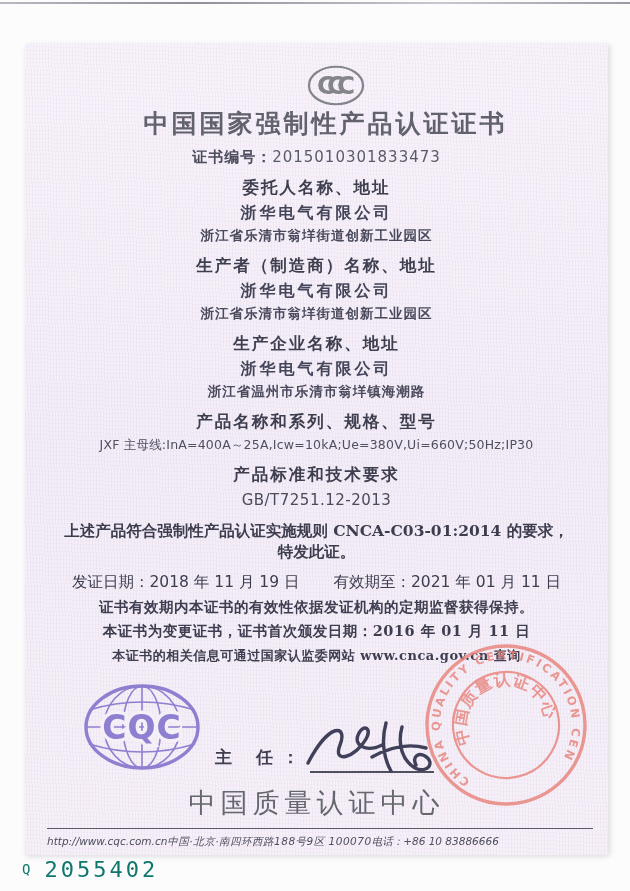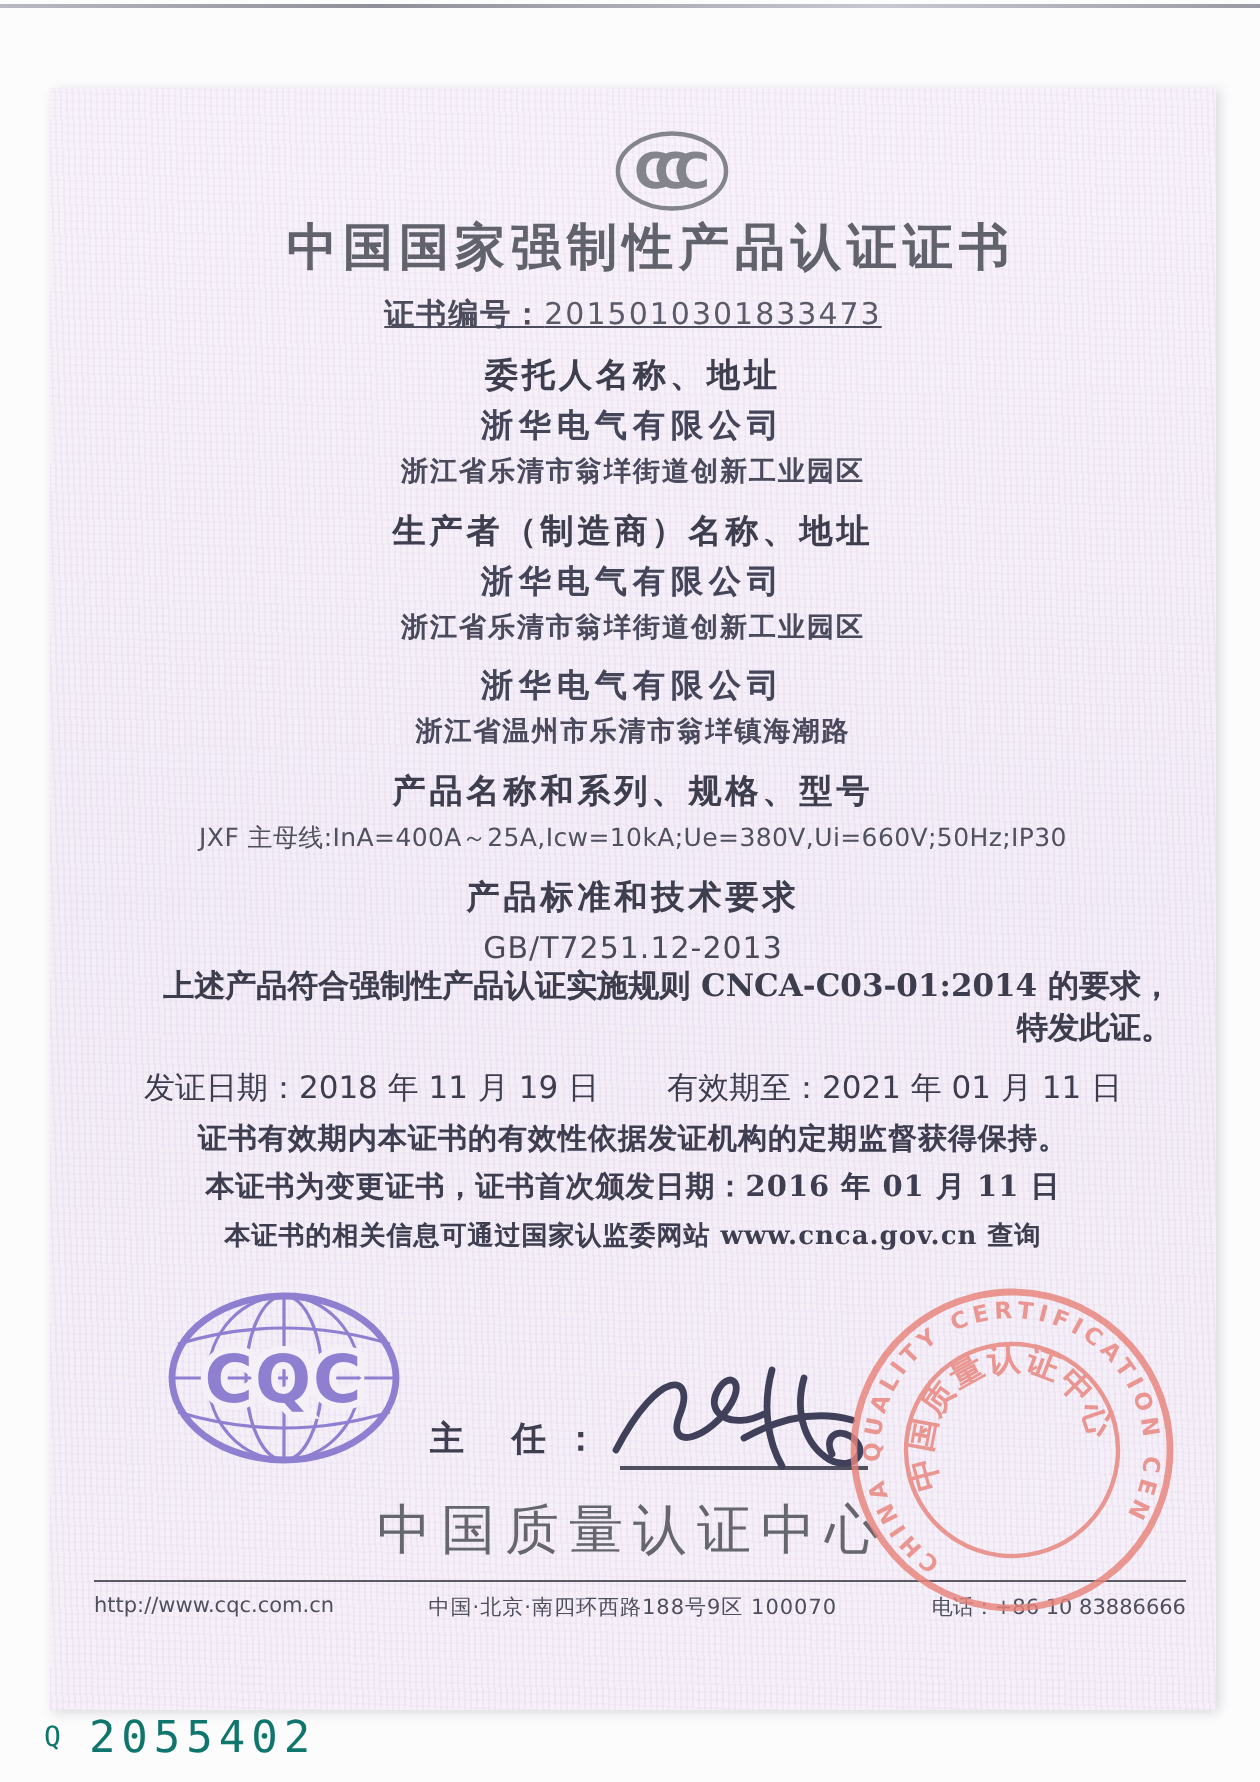--- a/index.html
+++ b/index.html
@@ -22,52 +22,52 @@
     padding:12px 22px 0 22px;
   }
   .center { text-align:center; }
   .kai { font-family:"DejaVu Serif","Liberation Serif",serif; }
   .hei { font-family:"DejaVu Sans","Liberation Sans",sans-serif; }
 
   .header-row { display:flex; align-items:center; margin:8px 0 0 38px; height:76px;flex-direction:column; }
   .title { flex:1; text-align:right; font-size:25px; font-weight:600;
     color:#62626d; letter-spacing:3px; margin-right:20px; }
 
-  .certno-row { margin-top:8px; font-size:15px; color:#4c4c5c;text-decoration:underline; }
+  .certno-row { margin-top:8px; font-size:15px; color:#4c4c5c; }
   .certno-label { font-weight:700; letter-spacing:1px; }
   .certno-value { color:#5a5a68; letter-spacing:1px; }
 
   .section { margin-top:10px; }
   .sec-heading { font-size:16.5px; font-weight:700; color:#3e3e4e; letter-spacing:2px; }
   .company { font-size:16px; font-weight:600; color:#45455a; letter-spacing:3px; margin-top:4px; }
   .address { font-size:13.5px; font-weight:600; color:#4a4a5c; letter-spacing:1px; margin-top:3px; }
   .product-name { font-size:16px; font-weight:600; color:#42425a; letter-spacing:2px; margin-top:4px; }
   .product-spec { font-size:12.5px; color:#50505e; margin-top:4px; letter-spacing:0.2px; }
   .gb-standard { font-size:15px; color:#4a4a58; margin-top:5px; letter-spacing:0.5px; }
 
-  .statement { font-size:15.5px; font-weight:600; color:#3d3d4e; line-height:1.35;text-align:right; }
+  .statement { margin-top:12px; font-size:15.5px; font-weight:600; color:#3d3d4e; line-height:1.35; }
   .dates-row { margin-top:9px; font-size:15.5px; font-weight:400; color:#3d3d4e; }
   .dates-row .gap { display:inline-block; width:34px; }
   .note { font-size:14.5px; font-weight:600; color:#3e3e50; margin-top:5px; letter-spacing:0.5px; }
   .note-small { font-size:13px; margin-top:6px; }
 
   .sig-row { position:relative; margin-top:14px; height:104px; }
   .cqc-logo { position:absolute; left:34px; top:2px; }
   .director-block { position:absolute; left:168px; top:38px; display:flex; align-items:flex-end; }
   .director-label { font-size:17px; font-weight:700; color:#3e3e50; letter-spacing:9px; padding-bottom:4px; }
   .sig-wrap { position:relative; width:124px; height:56px; border-bottom:2px solid #50505e; margin-left:2px; }
   .sig-wrap svg { position:absolute; left:-14px; bottom:-8px; }
 
   .stamp { position:absolute; left:396px; top:596px; opacity:0.82;
     transform:rotate(-14deg); }
 
   .org-name { margin-top:2px; font-size:27px; color:#66666f; letter-spacing:5px; font-weight:500; }
   .footer-rule { width:546px; margin:7px auto 0 auto; border-top:1.6px solid #5a5a66; }
-  .footer-row { width:546px; margin:6px auto 16px auto; display:flex; justify-content:space-between;
-    font-size:10.5px; color:#4e4e5c; }
+  .footer-row { width:546px; margin:6px auto 16px auto; display:flex; 
+    font-size:10.5px; color:#4e4e5c;font-style:italic; }
   .footer-addr { letter-spacing:0.5px; }
 
   .serial { position:absolute; left:22px; top:857px; color:#0f766e;
     font-family:"DejaVu Sans Mono","Liberation Mono",monospace; }
   .serial-prefix { font-size:14px; vertical-align:3px; margin-right:14px; }
   .serial-number { font-size:22px; letter-spacing:3px; }
 </style>
 </head>
 <body>
 
@@ -93,20 +93,21 @@
     <div class="address">浙江省乐清市翁垟街道创新工业园区</div>
   </div>
 
   <div class="section center kai">
     <div class="sec-heading">生产者（制造商）名称、地址</div>
     <div class="company">浙华电气有限公司</div>
     <div class="address">浙江省乐清市翁垟街道创新工业园区</div>
   </div>
 
   <div class="section center kai">
+    <div class="sec-heading">生产企业名称、地址</div>
     <div class="company">浙华电气有限公司</div>
     <div class="address">浙江省温州市乐清市翁垟镇海潮路</div>
   </div>
 
   <div class="section center kai">
     <div class="sec-heading">产品名称和系列、规格、型号</div>
     <div class="product-spec hei">JXF  主母线:InA=400A～25A,Icw=10kA;Ue=380V,Ui=660V;50Hz;IP30</div>
   </div>
 
   <div class="section center kai">

